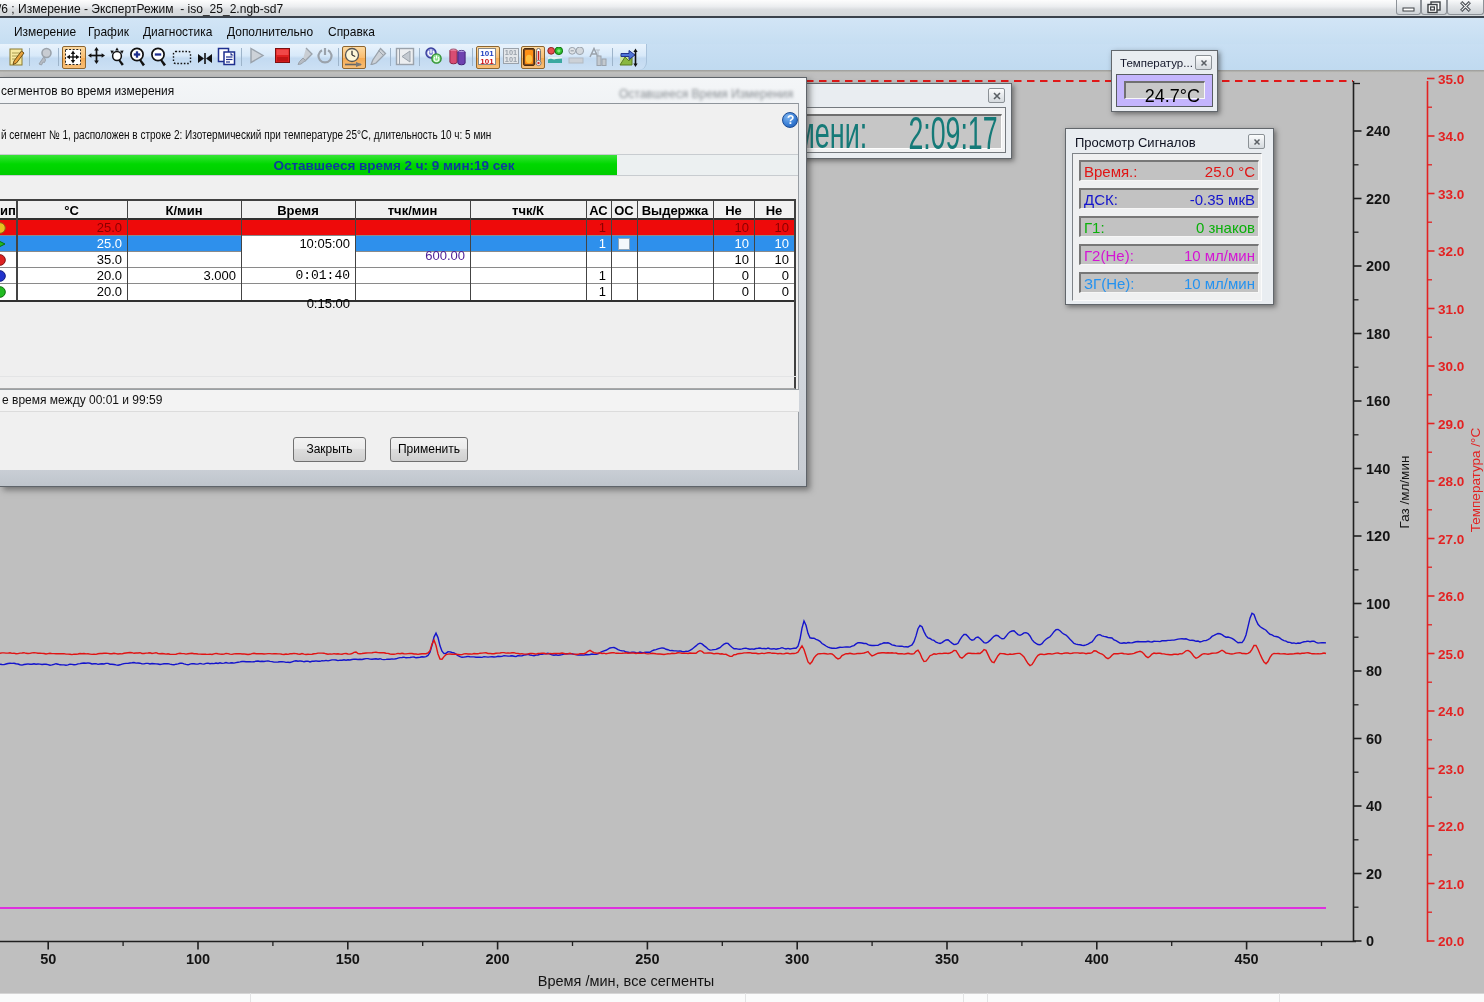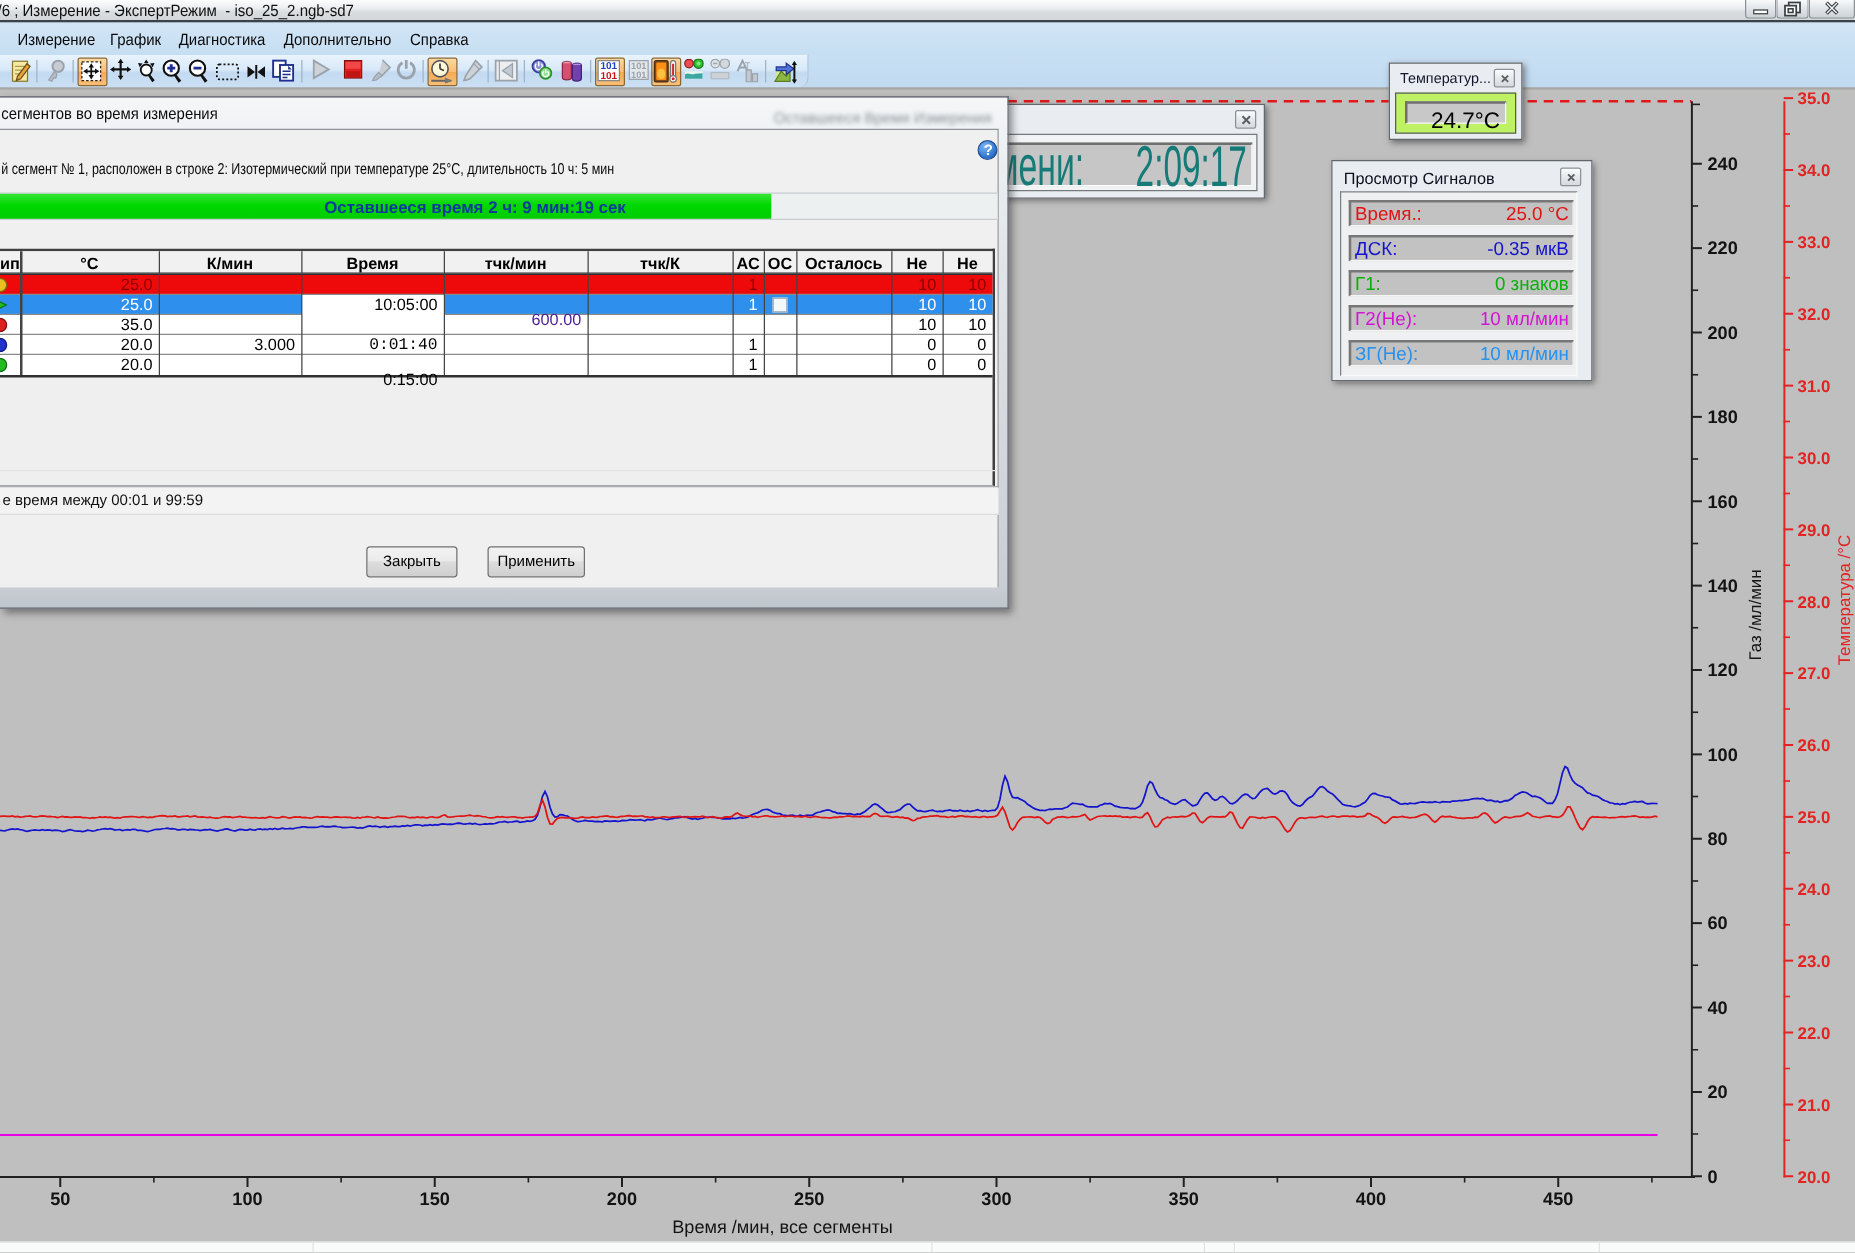--- a/index.html
+++ b/index.html
@@ -46,21 +46,21 @@
 #helpico{left:782px;top:112px;width:16px;height:16px;border-radius:50%;
  background:radial-gradient(circle at 35% 30%,#7db4ef,#3a7fd6 55%,#1953a8);
  border:1px solid #1c4c94;box-sizing:border-box;}
 #helpico div{position:absolute;left:4px;top:0px;color:#fff;font-size:12px;font-weight:bold;}
 #segtext{left:1px;top:128px;font-size:12.5px;color:#0a0a0a;white-space:pre;transform:scaleX(0.80);transform-origin:0 0;}
 #pbar{left:0;top:154px;width:798px;height:22px;background:#ecf0f1;
  border-top:1px solid #c8ccd0;border-bottom:1px solid #c8ccd0;box-sizing:border-box;}
 #pbarfill{left:0;top:155px;width:617px;height:20px;
  background:linear-gradient(#37e437,#00d800 45%,#00cc00);}
 #pbartext{left:0;top:158px;width:760px;text-align:center;
- font-size:13.5px;font-weight:bold;color:#0d3a9e;}
+ font-size:13.5px;font-weight:bold;color:#0d3a9e;padding-left:14px;}
 
 #tbl{left:0;top:199px;width:796px;height:190px;background:#efefef;
  border-top:2px solid #404040;border-bottom:1px solid #a8a8a8;border-right:2px solid #404040;box-sizing:border-box;}
 #thead{left:0;top:201px;width:794px;height:18px;background:#f1f1f1;border-bottom:1px solid #303030;box-sizing:border-box;}
 .hcell{position:absolute;top:203px;font-size:13px;font-weight:bold;color:#000;text-align:center;}
 .trow{left:0;width:794px;height:16px;}
 .cell{position:absolute;font-size:13px;height:16px;line-height:16px;text-align:right;z-index:6;}
 .vline{position:absolute;top:201px;height:99px;width:1px;background:#444;z-index:5;}
 .rowline{position:absolute;left:0;width:794px;height:1px;background:#8a8a8a;}
 
@@ -75,21 +75,21 @@
 #winrem .title{left:8px;top:6px;font-size:12px;color:#7e8387;}
 #rempanel{position:absolute;left:5px;top:23px;right:5px;height:46px;background:#f2f3f4;
  border:1px solid #74797e;box-sizing:border-box;}
 #remfield{position:absolute;left:3px;top:6px;right:3px;bottom:3px;background:#c6c6c6;
  border-top:2px solid #6f6f6f;border-left:2px solid #6f6f6f;border-bottom:1px solid #fdfdfd;border-right:1px solid #fdfdfd;}
 #remlabel{position:absolute;right:134px;top:-9px;font-size:45px;color:#157a78;white-space:nowrap;transform:scaleX(0.60);transform-origin:100% 0;}
 #remtime{position:absolute;right:4px;top:-10px;font-size:46px;color:#157a78;transform:scaleX(0.58);transform-origin:100% 0;}
 
 #wintemp{left:1111px;top:50px;width:107px;height:62px;}
 #wintemp .title{left:8px;top:6px;font-size:11.5px;color:#14172a;}
-#tempclient{position:absolute;left:4px;top:23px;right:4px;bottom:4px;background:#bef264;border:1px solid #585d62;}
+#tempclient{position:absolute;left:4px;top:23px;right:4px;bottom:4px;background:#c4b5fd;border:1px solid #585d62;}
 #tempfield{position:absolute;left:7px;top:6px;right:7px;bottom:7px;background:#c8c8c8;
  border-top:2px solid #707070;border-left:2px solid #707070;border-bottom:1px solid #f8f8f8;border-right:1px solid #f8f8f8;}
 #tempval{position:absolute;right:4px;top:3px;font-size:18px;color:#000;}
 
 #winsig{left:1065px;top:128px;width:209px;height:177px;}
 #winsig .title{left:9px;top:6px;font-size:13px;color:#0c0f1e;}
 #sigpanel{position:absolute;left:6px;top:24px;width:188px;height:146px;background:#eff0f1;
  border:1px solid #7e8388;border-right-color:#fbfbfb;border-bottom-color:#fbfbfb;}
 .sigfield{position:absolute;left:6px;width:180px;height:21px;background:#c2c2c2;
  border-top:2px solid #777;border-left:2px solid #777;border-bottom:1px solid #f6f6f6;border-right:1px solid #f6f6f6;box-sizing:border-box;}
@@ -454,21 +454,21 @@
 <div id="tbl" class="abs"></div>
 <div id="thead" class="abs"></div>
 <div class="hcell" style="left:0px;width:16px">ип</div>
 <div class="hcell" style="left:16px;width:111px">°С</div>
 <div class="hcell" style="left:127px;width:114px">К/мин</div>
 <div class="hcell" style="left:241px;width:114px">Время</div>
 <div class="hcell" style="left:355px;width:115px">тчк/мин</div>
 <div class="hcell" style="left:470px;width:116px">тчк/К</div>
 <div class="hcell" style="left:586px;width:25px">АС</div>
 <div class="hcell" style="left:611px;width:26px">ОС</div>
-<div class="hcell" style="left:637px;width:76px">Осталось</div>
+<div class="hcell" style="left:637px;width:76px">Выдержка</div>
 <div class="hcell" style="left:713px;width:41px">Не</div>
 <div class="hcell" style="left:754px;width:40px">Не</div>
 <div class="vline" style="left:16px;width:2px"></div>
 <div class="vline" style="left:127px;width:1px"></div>
 <div class="vline" style="left:241px;width:1px"></div>
 <div class="vline" style="left:355px;width:1px"></div>
 <div class="vline" style="left:470px;width:1px"></div>
 <div class="vline" style="left:586px;width:1px"></div>
 <div class="vline" style="left:611px;width:1px"></div>
 <div class="vline" style="left:637px;width:1px"></div>

